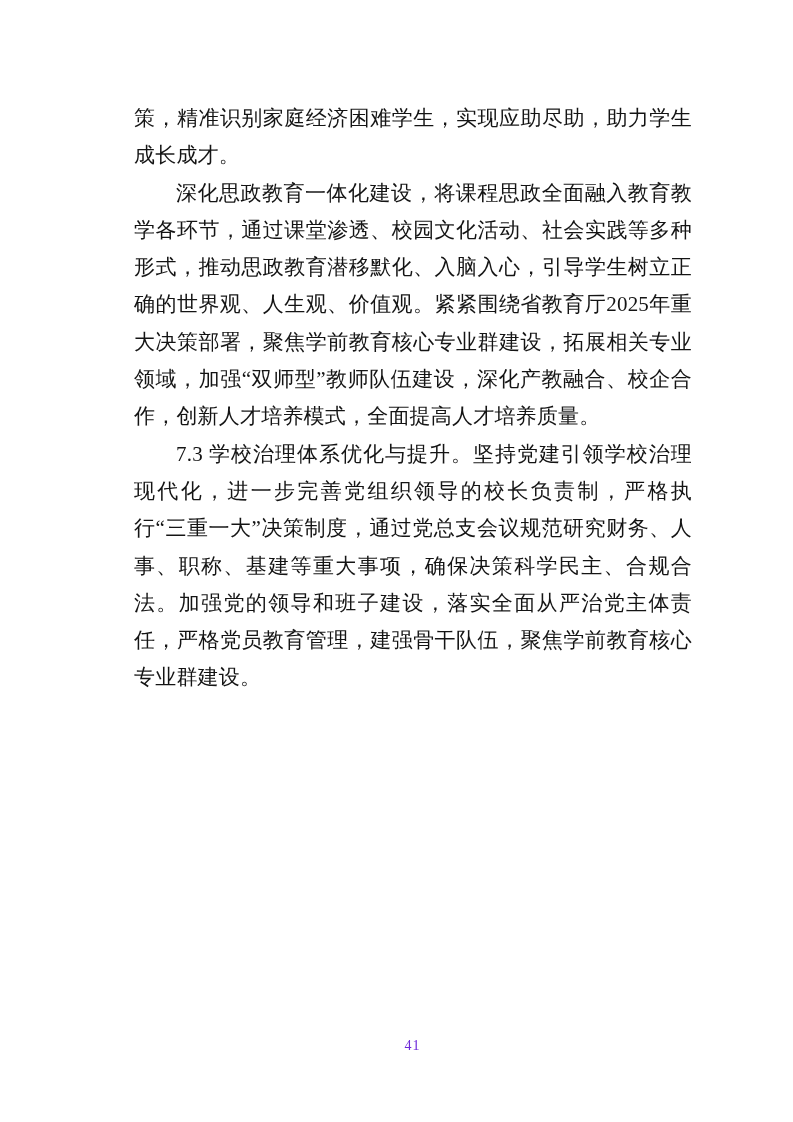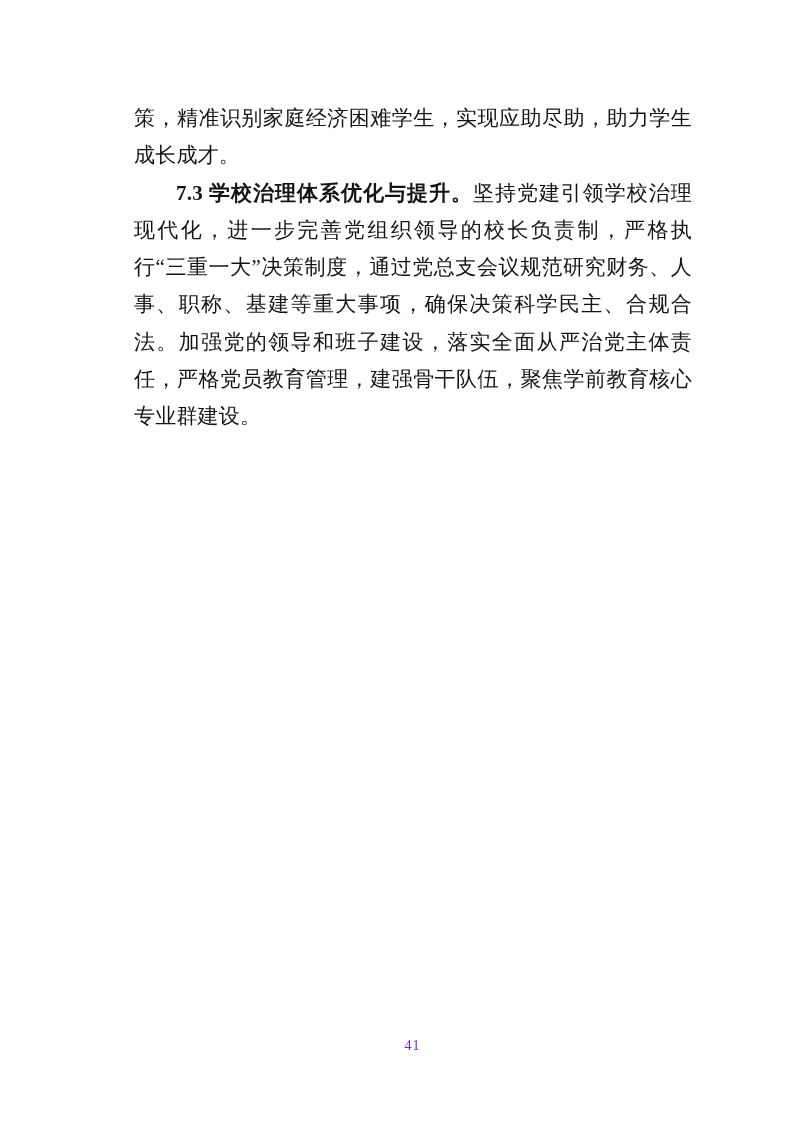--- a/index.html
+++ b/index.html
@@ -30,36 +30,37 @@
   }
   .content p {
     margin: 0;
     padding: 0;
     text-indent: 2em;
   }
   .content p.no-indent {
     text-indent: 0;
   }
   .heading-bold {
-    font-weight: bold;
+    font-weight: normal;
   }
   .page-number {
     position: absolute;
     top: 1038px;
     left: 0;
     width: 100%;
     text-align: center;
     font-size: 14px;
     letter-spacing: 1px;
     color: #6d28d9;
     font-family: "Liberation Serif", "DejaVu Serif", serif;
   }
 </style>
 </head>
 <body>
 
 <div class="page">
   <div class="content">
     <p class="no-indent">策，精准识别家庭经济困难学生，实现应助尽助，助力学生成长成才。</p>
+    <p>深化思政教育一体化建设，将课程思政全面融入教育教学各环节，通过课堂渗透、校园文化活动、社会实践等多种形式，推动思政教育潜移默化、入脑入心，引导学生树立正确的世界观、人生观、价值观。紧紧围绕省教育厅2025年重大决策部署，聚焦学前教育核心专业群建设，拓展相关专业领域，加强“双师型”教师队伍建设，深化产教融合、校企合作，创新人才培养模式，全面提高人才培养质量。</p>
     <p><span class="heading-bold">7.3 学校治理体系优化与提升。</span><span>坚持党建引领学校治理现代化，进一步完善党组织领导的校长负责制，严格执行“三重一大”决策制度，通过党总支会议规范研究财务、人事、职称、基建等重大事项，确保决策科学民主、合规合法。加强党的领导和班子建设，落实全面从严治党主体责任，严格党员教育管理，建强骨干队伍，聚焦学前教育核心专业群建设。</span></p>
   </div>
   <div class="page-number">41</div>
 </div>
 
 </body></html>

